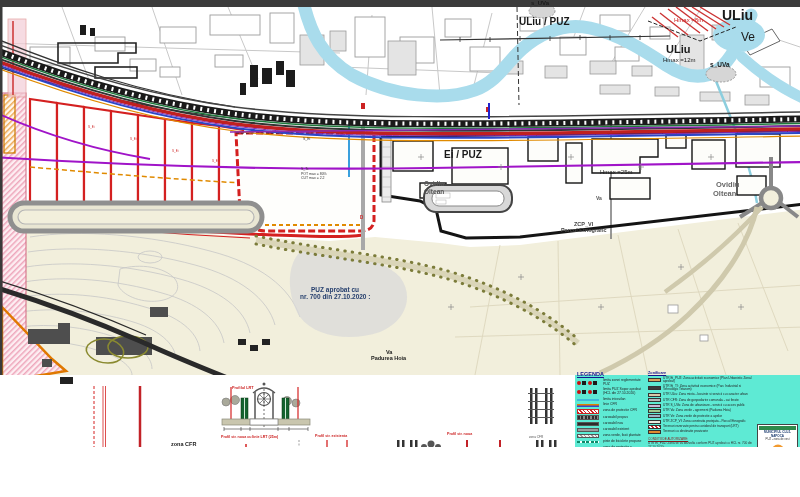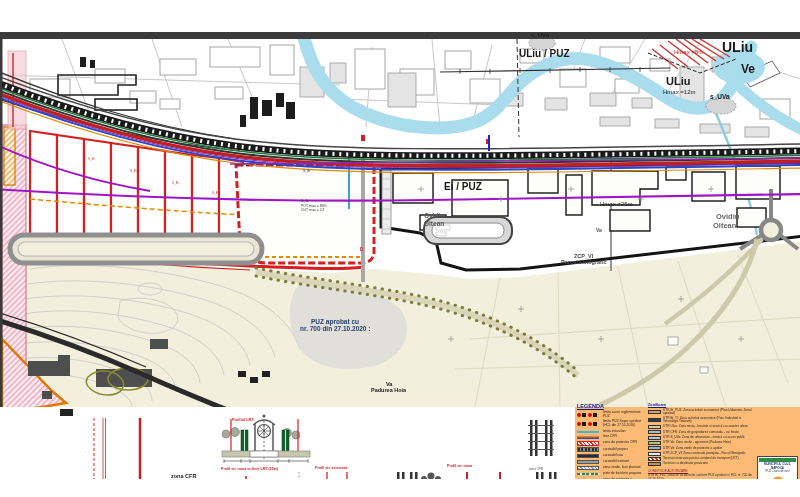--- a/index.html
+++ b/index.html
@@ -1,17 +1,17 @@
 <!DOCTYPE html>
 <html><head>
 <meta charset="utf-8">
 <style>
   html,body{margin:0;padding:0;background:#fff;}
   body{width:800px;height:497px;overflow:hidden;font-family:"Liberation Sans",sans-serif;}
-  .canvas{position:relative;width:800px;height:447px;background:#fdba74;overflow:hidden;margin-top:32px;}
+  .canvas{position:relative;width:800px;height:447px;background:#5eead4;overflow:hidden;}
   .topbar{position:absolute;left:0;top:0;width:800px;height:7px;background:#3b3b3b;}
   .maparea{position:absolute;left:0;top:7px;width:800px;height:368px;}
   .strip{position:absolute;left:0;top:375px;width:575px;height:114px;background:#fff;}
   .bottombar{position:absolute;left:0;top:488px;width:800px;height:9px;background:#cbcbcb;border-top:1px solid #555;box-sizing:border-box;}
   #label-layer{position:absolute;left:0;top:0;width:800px;height:497px;pointer-events:none;}
   .lbl{position:absolute;white-space:nowrap;color:#1a1a1a;transform-origin:0 0;line-height:1;}
   
   .legend{position:absolute;left:577px;top:371px;width:69px;}
   .leg-title{font-size:5.5px;font-weight:bold;color:#14148c;text-decoration:underline;margin-bottom:2px;}
   .leg-row{display:flex;align-items:center;font-size:3.4px;line-height:1.12;color:#222;margin-bottom:1.7px;}
@@ -614,21 +614,21 @@
       <rect x="3" y="23" width="25" height="1.5" fill="#2f8a4a"></rect>
     </svg>
     <div class="tb-date">10.2020</div>
   </div>
 
   <div id="label-layer">
       <span class="lbl" style="left: 531px; top: 0px; font-size: 6px; font-weight: bold;">s_UVa</span>
       <span class="lbl" style="left: 519px; top: 17px; font-size: 10px; font-weight: bold;">ULiu / PUZ</span>
       <span class="lbl" style="left: 674px; top: 17px; font-size: 6px; color: rgb(204, 34, 34);">Hmax =8m</span>
       <span class="lbl" style="left: 722px; top: 8px; font-size: 14px; font-weight: bold;">ULiu</span>
-      <span class="lbl" style="left: 741px; top: 31px; font-size: 12px; font-weight: bold; text-align: center;">Ve</span>
+      <span class="lbl" style="left: 741px; top: 31px; font-size: 12px; font-weight: normal; text-align: center;">Ve</span>
       <span class="lbl" style="left: 666px; top: 44px; font-size: 11px; font-weight: bold;">ULiu</span>
       <span class="lbl" style="left: 663px; top: 57px; font-size: 6px;">Hmax =12m</span>
       <span class="lbl" style="left: 710px; top: 62px; font-size: 6.5px; font-weight: bold;">s_UVa</span>
       <span class="lbl" style="left: 444px; top: 150px; font-size: 10px; font-weight: bold;">Ei / PUZ</span>
       <span class="lbl" style="left: 600px; top: 169px; font-size: 6px;">Hmax =25m</span>
       <span class="lbl" style="left: 424px; top: 181px; font-size: 6.5px; color: rgb(85, 85, 85); font-weight: bold;">Ovidiu</span>
       <span class="lbl" style="left: 424px; top: 189px; font-size: 6.5px; color: rgb(85, 85, 85); font-weight: bold;">Oltean</span>
       <span class="lbl" style="left: 716px; top: 181px; font-size: 7.5px; color: rgb(102, 102, 102); font-weight: bold;">Ovidiu</span>
       <span class="lbl" style="left: 713px; top: 190px; font-size: 7.5px; color: rgb(102, 102, 102); font-weight: bold;">Oltean</span>
       <span class="lbl" style="left: 574px; top: 222px; font-size: 5.5px; color: rgb(68, 68, 68); font-weight: bold;">ZCP_VI</span>

